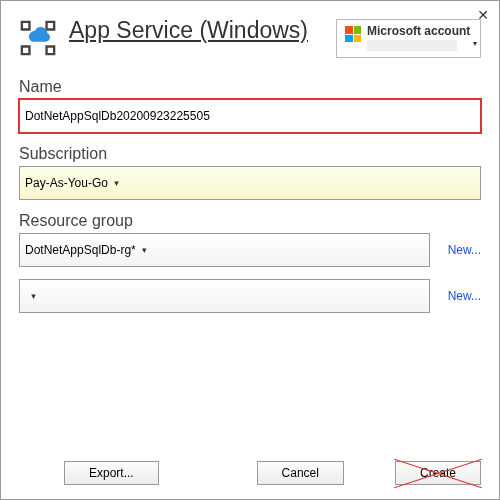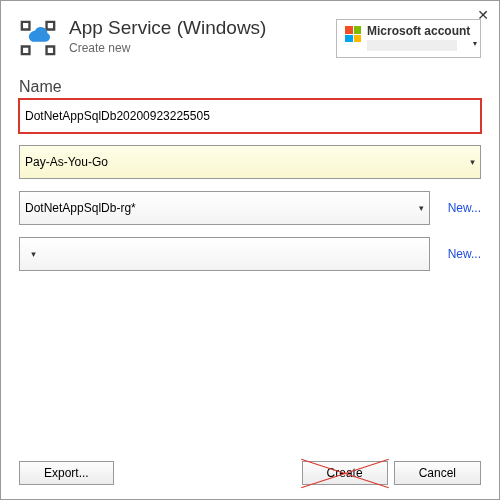--- a/index.html
+++ b/index.html
@@ -28,24 +28,25 @@
     }
     .app-icon {
       width: 38px;
       height: 38px;
       position: relative;
       flex-shrink: 0;
     }
     .app-icon svg { width: 100%; height: 100%; }
     .title-block { flex: 1; }
     .title {
-      font-size: 19px;
+      font-size: 23px;
       font-weight: 400;
       color: #333;
       margin-top: -2px;
+      text-decoration: underline;
     }
     .subtitle {
       font-size: 12px;
       color: #666;
       margin-top: 2px;
     }
     .account {
       border: 1px solid #bbb;
       padding: 4px 8px 6px 8px;
       display: flex;
@@ -105,21 +106,20 @@
       align-items: center;
       position: relative;
     }
     .input.highlight {
       outline: 2px solid #d9362f;
       outline-offset: -1px;
       border-color: #d9362f;
     }
     .select {
       background: linear-gradient(#fff,#f3f3f3);
-      justify-content: space-between;
     }
     .select.yellow {
       background: linear-gradient(#fefee8,#f9f7d0);
     }
     .select .caret {
       width: 16px;
       text-align: center;
       font-size: 9px;
       color: #333;
       border-left: 1px solid #ccc;
@@ -147,20 +147,21 @@
     .btn {
       border: 1px solid #999;
       background: linear-gradient(#fdfdfd,#ececec);
       height: 24px;
       min-width: 72px;
       padding: 0 24px;
       font-size: 12px;
       font-family: inherit;
       cursor: pointer;
       position: relative;
+      margin-left: 45px;
     }
     .btn-group { display: flex; gap: 6px; }
     .btn.strike::before,
     .btn.strike::after {
       content: "";
       position: absolute;
       left: -4px; right: -4px;
       top: 50%;
       border-top: 1.5px solid #d9362f;
     }
@@ -174,21 +175,20 @@
 
 <div class="header">
   <div class="app-icon">
     <svg viewBox="0 0 40 40">
       <path d="M3 3 h8 v8 h-8 z M29 3 h8 v8 h-8 z M3 29 h8 v8 h-8 z M29 29 h8 v8 h-8 z" fill="none" stroke="#444" stroke-width="2.5"></path>
       <path d="M14 24 a10 7 0 0 1 3 -12 a7 7 0 0 1 13 3 a6 5 0 0 1 -2 9 z" fill="#2f8fe0"></path>
     </svg>
   </div>
   <div class="title-block">
     <div class="title">App Service (Windows)</div>
-    <div class="subtitle">Create new</div>
   </div>
   <div class="account">
     <div class="ms-logo">
       <div></div>
         <div></div>
         <div></div>
         <div></div>
     </div>
     <div class="account-text">
       <div class="account-label">Microsoft account</div>
@@ -199,27 +199,29 @@
 </div>
 
 <div class="form">
 
   <div class="field">
     <label class="field-label">Name</label>
     <input class="input highlight" value="DotNetAppSqlDb20200923225505" style="">
   </div>
 
   <div class="field">
+    <label class="field-label">Subscription</label>
     <div class="select yellow">
       <span>Pay-As-You-Go</span>
       <span class="caret">▾</span>
     </div>
   </div>
 
   <div class="field">
+    <label class="field-label">Resource group</label>
     <div class="row">
       <div class="select">
         <span>DotNetAppSqlDb-rg*</span>
         <span class="caret">▾</span>
       </div>
       <span class="new-link">New...</span>
     </div>
   </div>
 
   <div class="field">
@@ -229,16 +231,16 @@
       </div>
       <span class="new-link">New...</span>
     </div>
   </div>
 
 </div>
 
 <div class="footer">
   <button class="btn">Export...</button>
   <div class="btn-group">
+    <button class="btn">Cancel</button>
     <button class="btn strike">Create</button>
-    <button class="btn">Cancel</button>
   </div>
 </div>
 
 </body></html>

